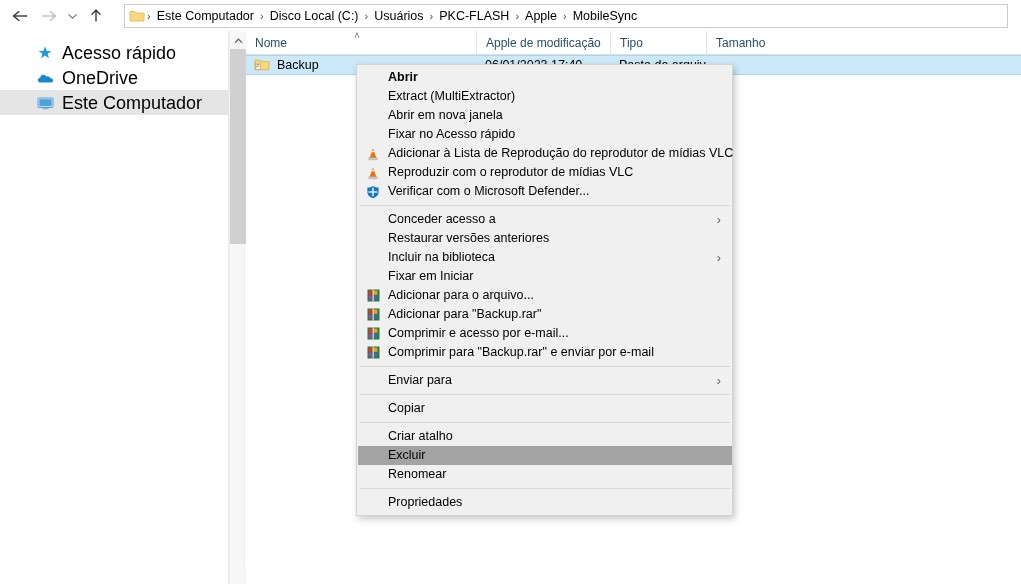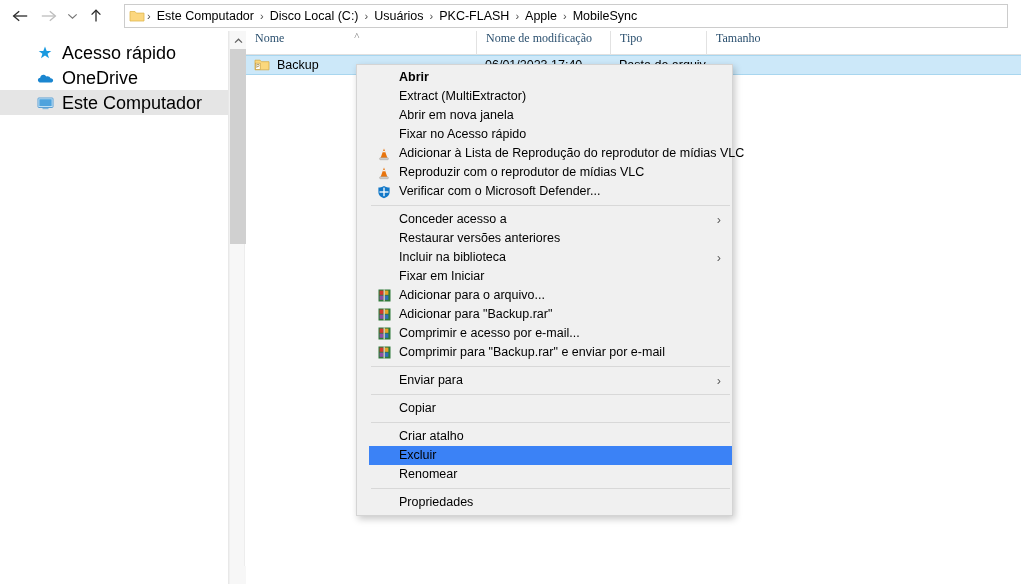--- a/index.html
+++ b/index.html
@@ -164,27 +164,27 @@
     height: 24px;
     background: #ffffff;
     border-bottom: 1px solid #e0e0e0;
     display: flex;
     align-items: center;
   }
   .col {
     position: relative;
     height: 24px;
     display: flex;
+    align-items: center;
     font-size: 12px;
     color: #2a4f6e;
     padding-left: 9px;
     border-left: 1px solid #e2e2e2;
     cursor: default;
     white-space: nowrap;
-    font-family: Liberation Serif, serif;
   }
   .col:first-child { border-left: none; }
   .col-sortmark {
     position: absolute;
     top: 0px;
     left: 108px;
     font-size: 10px;
     color: #707070;
     line-height: 10px;
   }
@@ -222,34 +222,34 @@
 
   
   .ctxmenu {
     position: absolute;
     left: 356px;
     top: 64px;
     width: 377px;
     background: #f0f0f0;
     border: 1px solid #d4d4d4;
     box-shadow: 2px 3px 7px rgba(0,0,0,0.22);
-    padding: 3px 0 3px 12px;
+    padding: 3px 0 3px 1px;
     font-size: 12.5px;
     color: #000000;
   }
   .mi {
     position: relative;
     height: 19px;
     display: flex;
     align-items: center;
     padding-left: 4px;
     cursor: default;
     white-space: nowrap;
   }
-  .mi.highlight { background: #3b82f6; }
+  .mi.highlight { background: #a3a3a3; }
   .mi.bold .mi-label { font-weight: bold; }
 
   .mi-icon {
     width: 22px;
     height: 16px;
     flex: 0 0 auto;
     display: flex;
     align-items: center;
     justify-content: center;
   }
@@ -385,21 +385,21 @@
   </div>
 
   <div class="content">
 
     <div class="col-header">
       <div class="col" style="width:230px">
         <span>Nome</span>
         <span class="col-sortmark">˄</span>
       </div>
       <div class="col" style="width:134px">
-        <span>Nome de modificação</span>
+        <span>Apple de modificação</span>
       </div>
       <div class="col" style="width:96px">
         <span>Tipo</span>
       </div>
       <div class="col" style="width:90px">
         <span>Tamanho</span>
       </div>
     </div>
 
     <div class="row selected">

